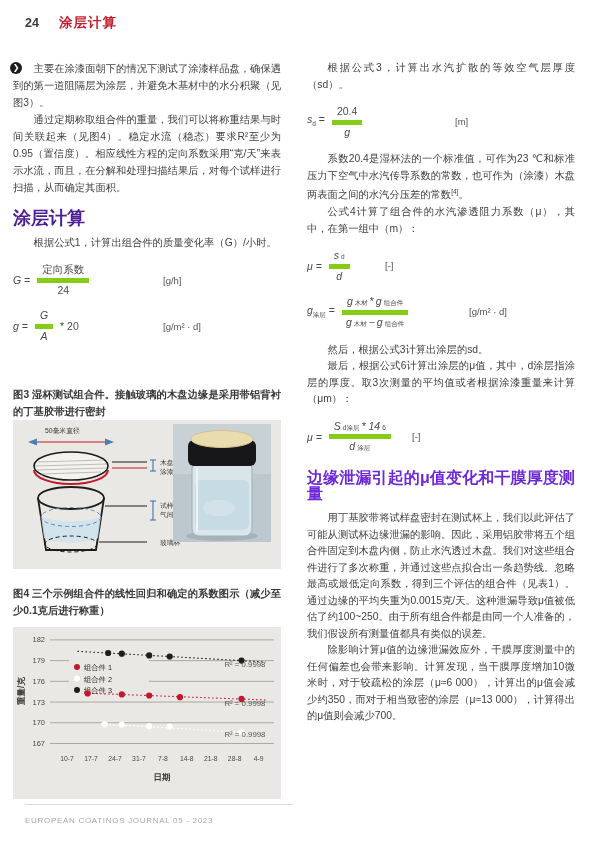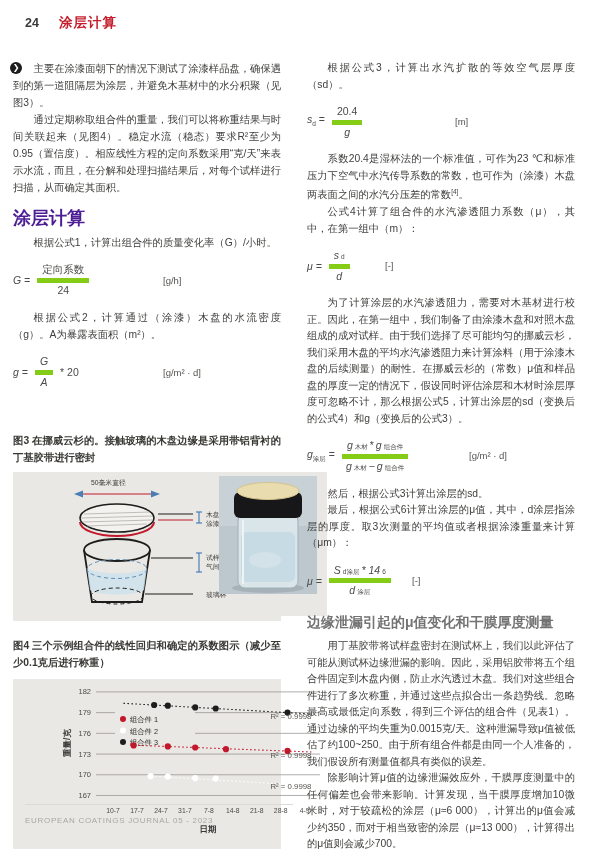--- a/index.html
+++ b/index.html
@@ -11,24 +11,24 @@
   .section-title{font-size:13.5px;font-weight:bold;color:#c41e2d;letter-spacing:1px;}
   
   .cont-icon{position:absolute;left:10px;top:62px;width:12px;height:12px;border-radius:50%;
              background:#1d1d1b;color:#fff;font-size:8px;line-height:12px;text-align:center;}
   
   .col{position:absolute;top:60px;width:268px;font-size:10.3px;line-height:17px;text-align:justify;}
   .col-left{left:13px;}
   .col-right{left:307px;top:60px;line-height:16.5px;}
   .col p{margin:0;text-indent:2em;}
   .h-red{color:#4c1d95;font-weight:bold;font-size:18px;margin:14px 0 8px 0;line-height:16px;}
-  .h-red2{color:#737373;font-weight:bold;font-size:14px;margin:16px 0 8px 0;line-height:16px;}
+  .h-red2{color:#6d28d9;font-weight:bold;font-size:16px;margin:16px 0 8px 0;line-height:16px;}
   .fig-cap{font-weight:bold;color:#383734;margin:42px 0 0 0;line-height:17px;}
   .fig-cap2{font-weight:bold;color:#383734;margin:16px 0 8px 0;line-height:17px;}
-  .figbox{background:#eae8e4;margin-top:6px;padding-left:46px;}
+  .figbox{background:#eae8e4;margin-top:0;}
   
   .formula{position:relative;display:flex;align-items:center;gap:7px;margin:12px 0;
            min-height:34px;font-size:10.5px;color:#4a4a48;text-indent:0;}
   .it{font-style:italic;}
   .frac{display:inline-flex;flex-direction:column;align-items:center;line-height:1.3;}
   .frac .num{padding:0 5px 1px 5px;border-bottom:5px solid #84cc16;display:inline-flex;align-items:baseline;gap:2px;}
   .frac .den{padding-top:1px;display:inline-flex;align-items:baseline;gap:2px;}
   .f-unit{position:absolute;font-size:9.5px;color:#55534f;}
   .formula sub{font-size:6.5px;}
   .formula sup{font-size:6.5px;}
@@ -58,33 +58,32 @@
 
     <div class="formula">
       <span class="it">G =</span>
       <span class="frac">
         <span class="num">定向系数</span>
         <span class="den">24</span>
       </span>
       <span class="f-unit" style="left:150px">[g/h]</span>
     </div>
 
-    <p>根据公式2，计算通过（涂漆）木盘的水流密度（g）。A为暴露表面积（m²）。</p>
 
     <div class="formula">
       <span class="it">g =</span>
       <span class="frac">
         <span class="num it">G</span>
         <span class="den it">A</span>
       </span>
       <span>* 20</span>
       <span class="f-unit" style="left:150px">[g/m² · d]</span>
     </div>
 
-    <div class="fig-cap">图3 在挪威云杉的。接触玻璃的木盘边缘是采用带铝背衬的丁基胶带进行密封</div>
+    <div class="fig-cap">图3 湿杯测试组合件。接触玻璃的木盘边缘是采用带铝背衬的丁基胶带进行密封</div>
 
     <div class="figbox">
       <svg width="268" height="144" viewBox="0 0 268 144">
         <rect x="0" y="0" width="268" height="144" fill="#eae8e4"></rect>
 
         <text x="32" y="13" font-size="6.8" fill="#3a3a38">50毫米直径</text>
         <line x1="20" y1="22" x2="96" y2="22" stroke="#c2182b" stroke-width="1"></line>
         <polygon points="15,22 24,18.5 24,25.5" fill="#4a7fb5"></polygon>
         <polygon points="101,22 92,18.5 92,25.5" fill="#4a7fb5"></polygon>
 
@@ -215,21 +214,20 @@
       <span class="frac">
         <span class="num">
             <span class="it">s</span>
             <sub>d</sub>
           </span>
         <span class="den it">d</span>
       </span>
       <span class="f-unit" style="left:78px">[-]</span>
     </div>
 
-    <p>为了计算涂层的水汽渗透阻力，需要对木基材进行校正。因此，在第一组中，我们制备了由涂漆木盘和对照木盘组成的成对试样。由于我们选择了尽可能均匀的挪威云杉，我们采用木盘的平均水汽渗透阻力来计算涂料（用于涂漆木盘的后续测量）的耐性。在挪威云杉的（常数）μ值和样品盘的厚度一定的情况下，假设同时评估涂层和木材时涂层厚度可忽略不计，那么根据公式5，计算出涂层的sd（变换后的公式4）和g（变换后的公式3）。</p>
 
     <div class="formula">
       <span><span class="it">g</span><sub>涂层</sub> <span>=</span></span>
       <span class="frac">
         <span class="num">
             <span class="it">g</span>
             <sub>木材</sub>
             <span>*</span>
             <span class="it">g</span>
             <sub>组合件</sub>

